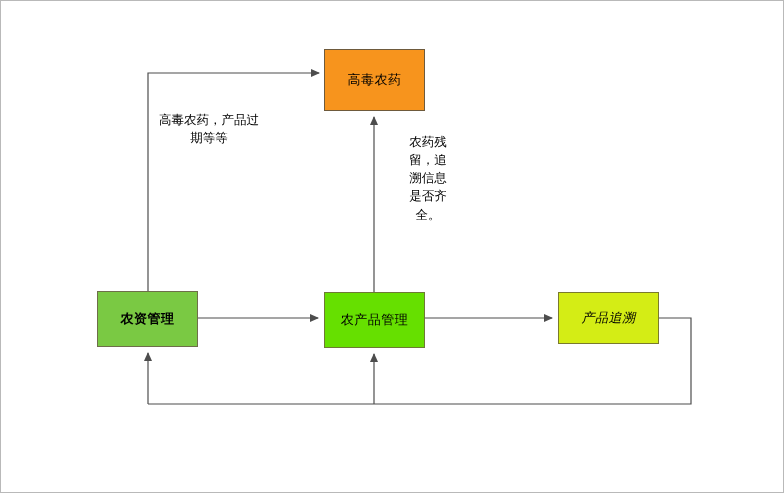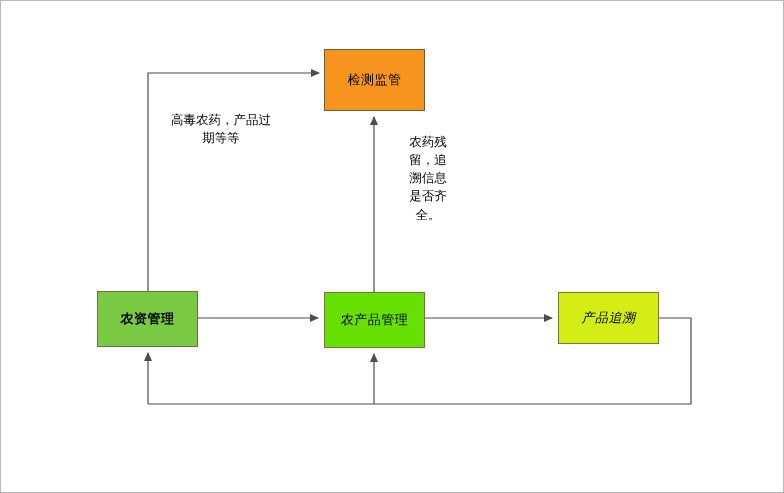--- a/index.html
+++ b/index.html
@@ -78,21 +78,21 @@
   .annotation {
     position: absolute;
     color: #000000;
     font-size: 12.5px;
     line-height: 1.45;
     text-align: center;
     z-index: 2;
     white-space: pre-line;
   }
   #annotation-pesticide {
-    left: 152px;
+    left: 140px;
     top: 110px;
     width: 136px;
   }
   #annotation-residue {
     left: 398px;
     top: 132px;
     width: 58px;
   }
 </style>
 </head>
@@ -116,21 +116,21 @@
     <path d="M424,317 L551,317" fill="none" stroke="#4d4d4d" stroke-width="1.2" marker-end="url(#arrowhead)"></path>
 
     <path d="M658,317 L690,317 L690,403 L147,403" fill="none" stroke="#4d4d4d" stroke-width="1.2"></path>
 
     <path d="M373,403 L373,353" fill="none" stroke="#4d4d4d" stroke-width="1.2" marker-end="url(#arrowhead)"></path>
 
     <path d="M147,403 L147,352" fill="none" stroke="#4d4d4d" stroke-width="1.2" marker-end="url(#arrowhead)"></path>
   </svg>
 
   <div class="node" id="node-inspection">
-    <span class="node-label">检测监管</span>
+    <span class="node-label">高毒农药</span>
   </div>
 
   <div class="node" id="node-agri-inputs">
     <span class="node-label">农资管理</span>
   </div>
 
   <div class="node" id="node-agri-products">
     <span class="node-label">农产品管理</span>
   </div>
 

